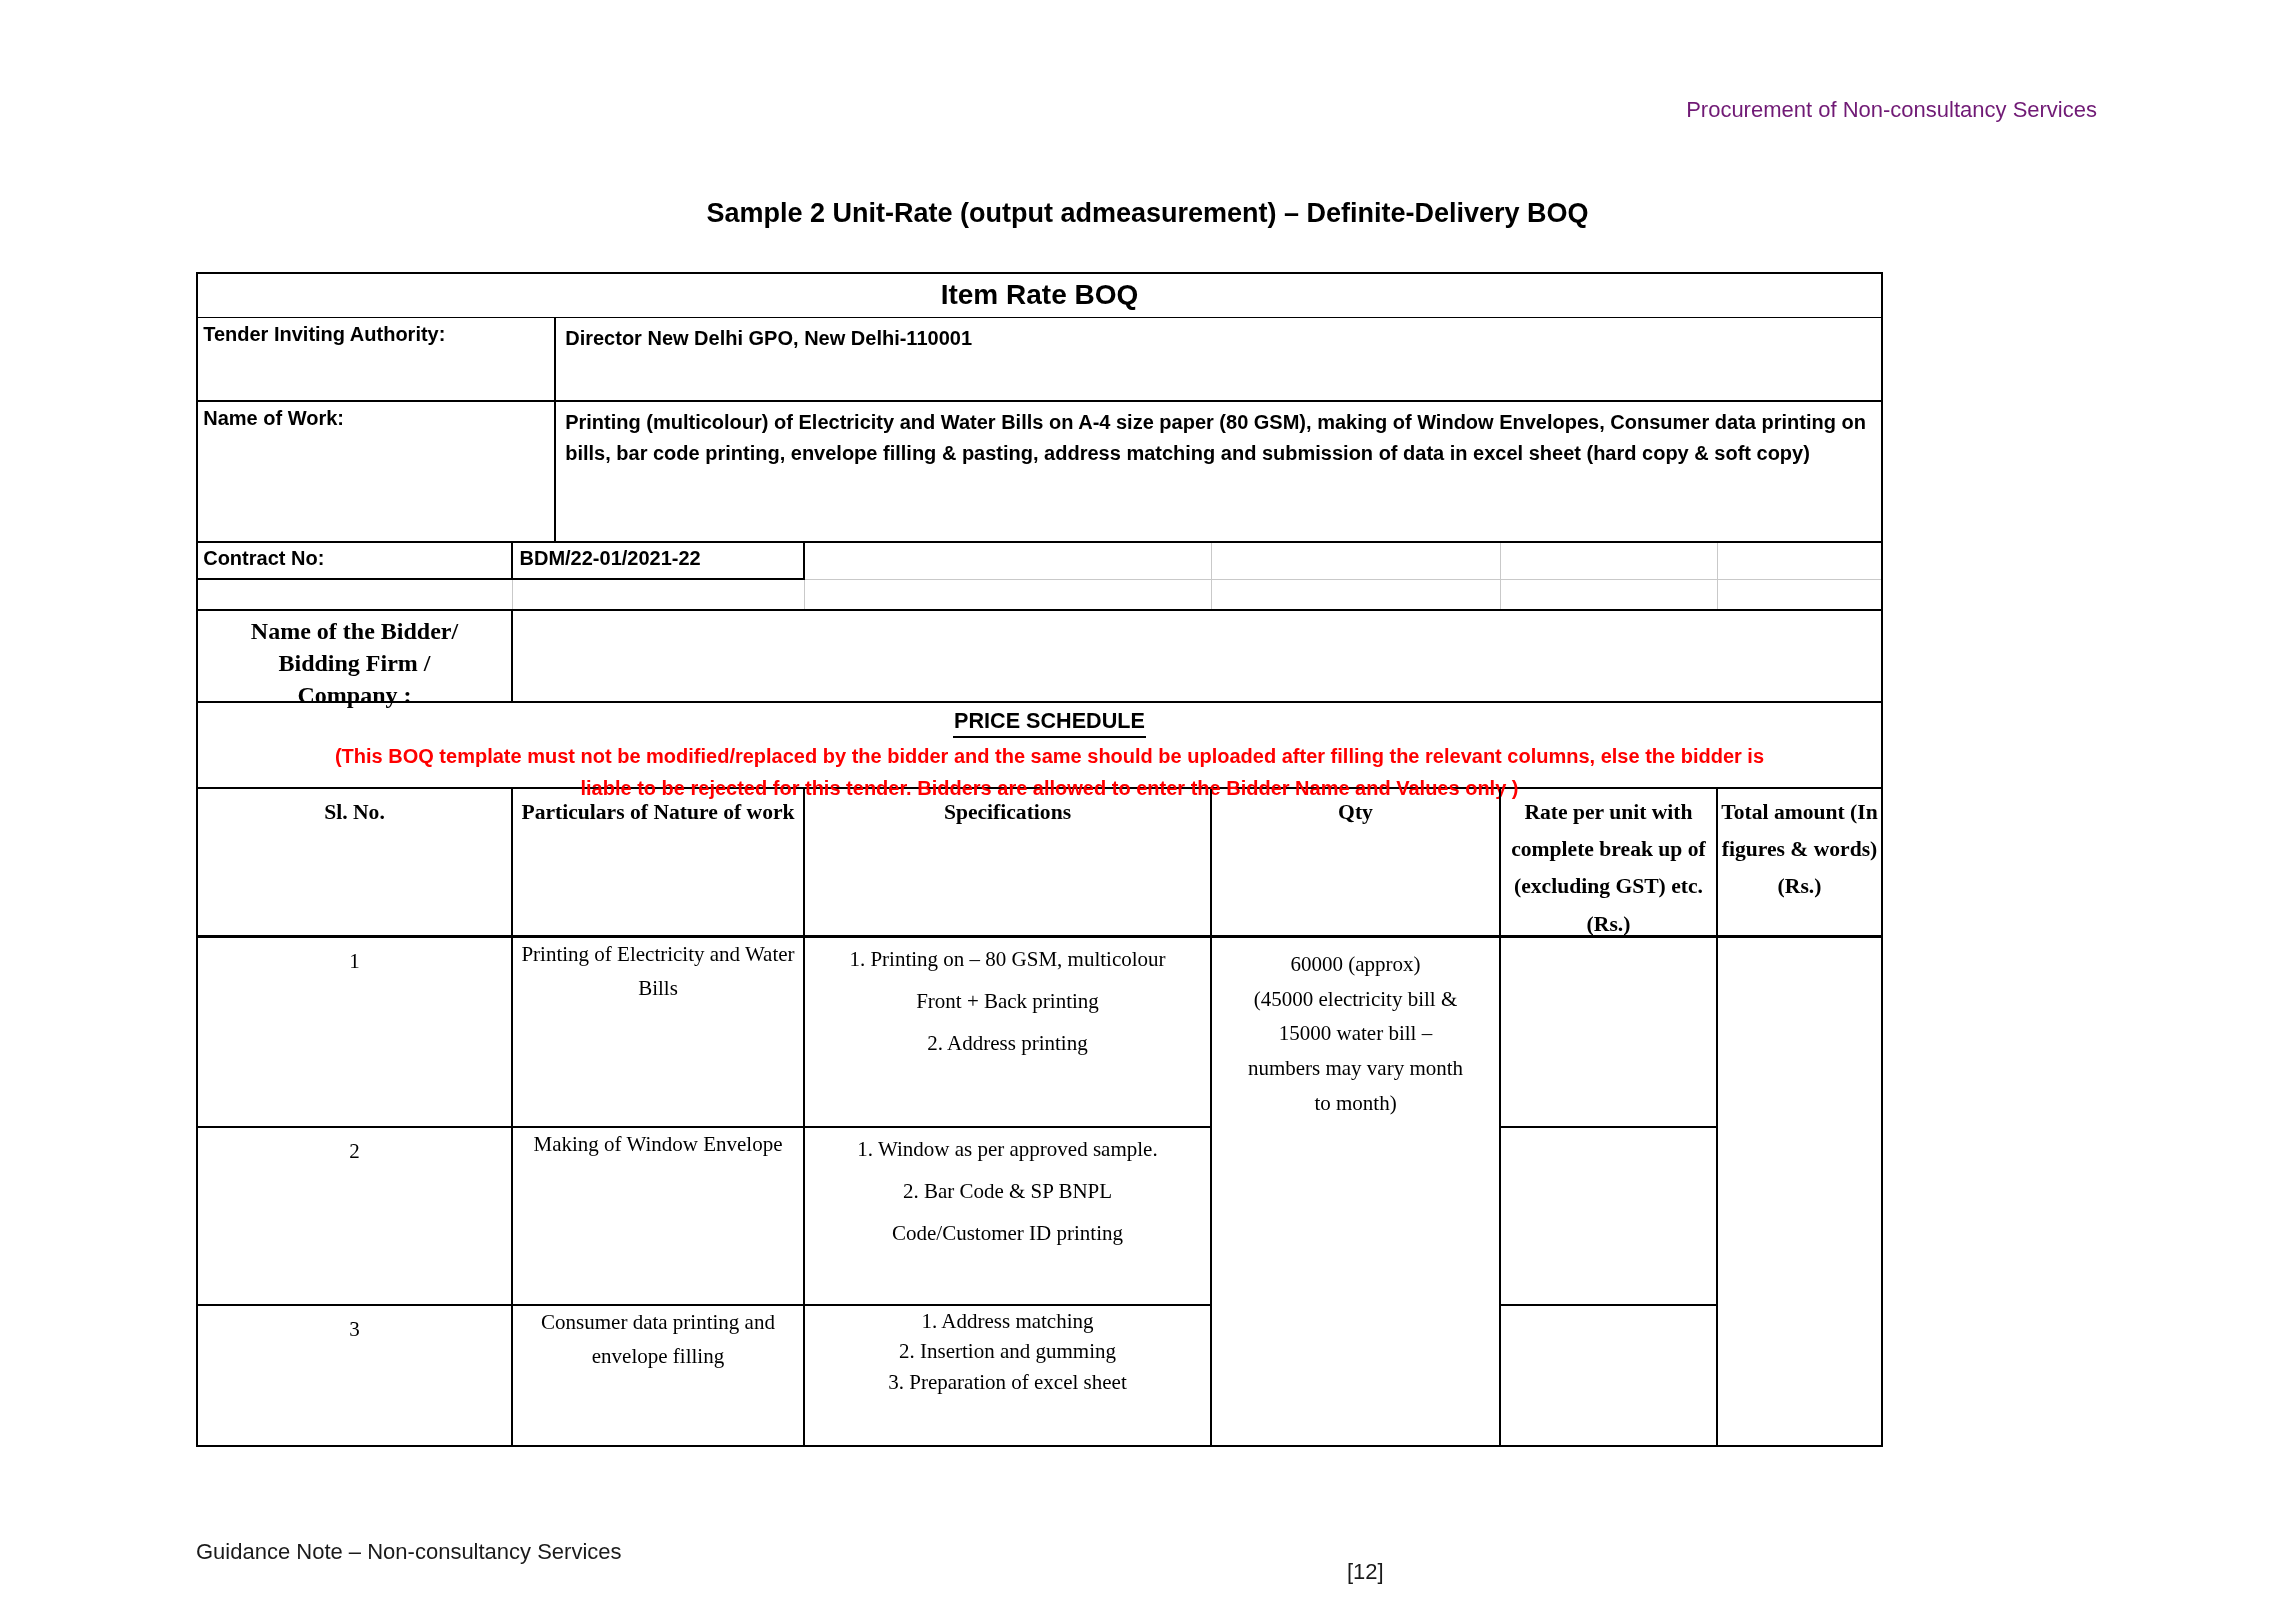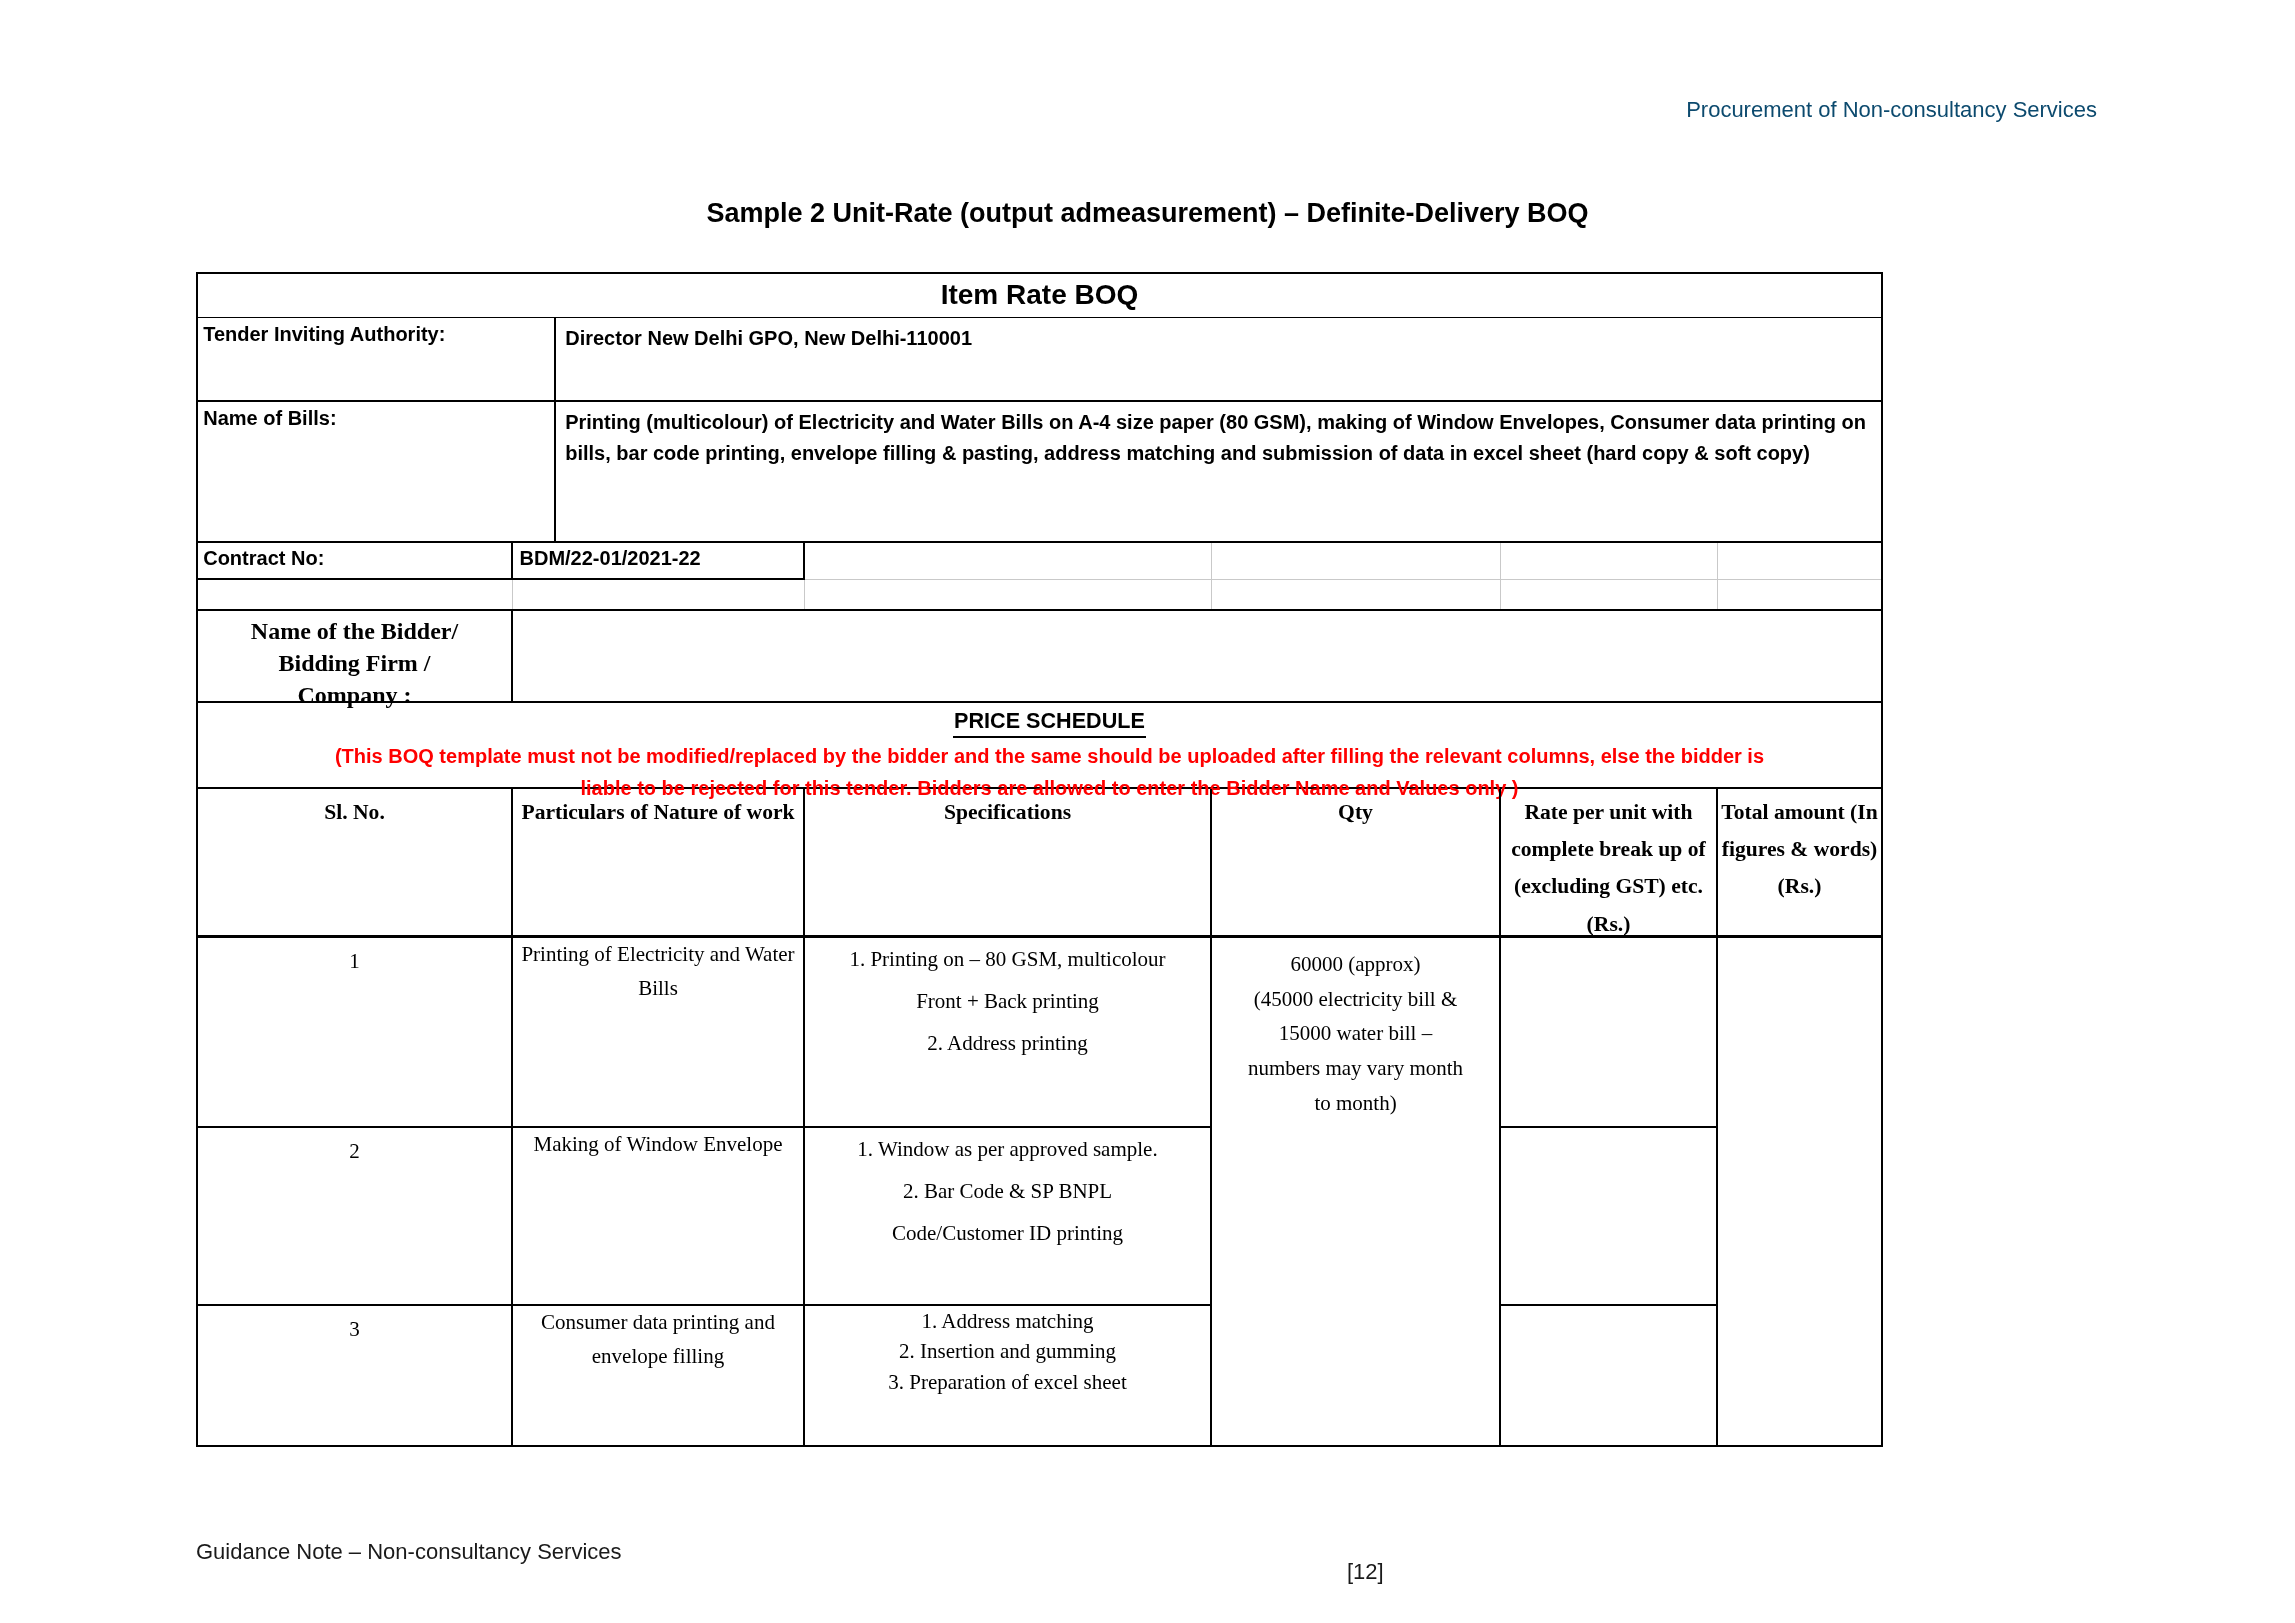--- a/index.html
+++ b/index.html
@@ -1,21 +1,21 @@
 <!DOCTYPE html>
 <html style="font-size:10.5px"><head>
 <meta charset="utf-8">
 <style>
   html,body{margin:0;padding:0;background:#ffffff;}
   .canvas{
     position:relative;width:2295px;height:1623px;background:#ffffff;overflow:hidden;
     font-family:"Liberation Sans","DejaVu Sans",sans-serif;color:#000;
   }
   .page-header-right{
-    position:absolute;top:97px;right:198px;font-size:22px;color:#0c4a6e;
+    position:absolute;top:97px;right:198px;font-size:22px;color:#701a75;
   }
   .doc-title{
     position:absolute;top:198px;left:0;width:100%;text-align:center;
     font-size:27px;font-weight:bold;letter-spacing:0px;
   }
   .boq{
     position:absolute;left:196px;top:272px;width:1687px;box-sizing:border-box;
     border:2px solid #000;border-top-width:2.6px;background:#fff;
   }
   .band{
@@ -93,21 +93,21 @@
   <div class="boq">
 
     <div class="band">Item Rate BOQ</div>
 
     <div class="meta-row tender">
       <div class="meta-label">Tender Inviting Authority:</div>
       <div class="meta-value">Director New Delhi GPO, New Delhi-110001</div>
     </div>
 
     <div class="meta-row work">
-      <div class="meta-label">Name of Bills:</div>
+      <div class="meta-label">Name of Work:</div>
       <div class="meta-value">Printing (multicolour) of Electricity and Water Bills on A-4 size paper (80 GSM), making of Window Envelopes, Consumer data printing on bills, bar code printing, envelope filling &amp; pasting, address matching and submission of data in excel sheet (hard copy &amp; soft copy)</div>
     </div>
 
     <div class="contract-row">
       <div class="c-label">Contract No:</div>
       <div class="c-value">BDM/22-01/2021-22</div>
       <div class="ghost" style="width:407px"></div>
       <div class="ghost" style="width:289px"></div>
       <div class="ghost" style="width:217px"></div>
       <div class="ghost" style="width:163px"></div>

